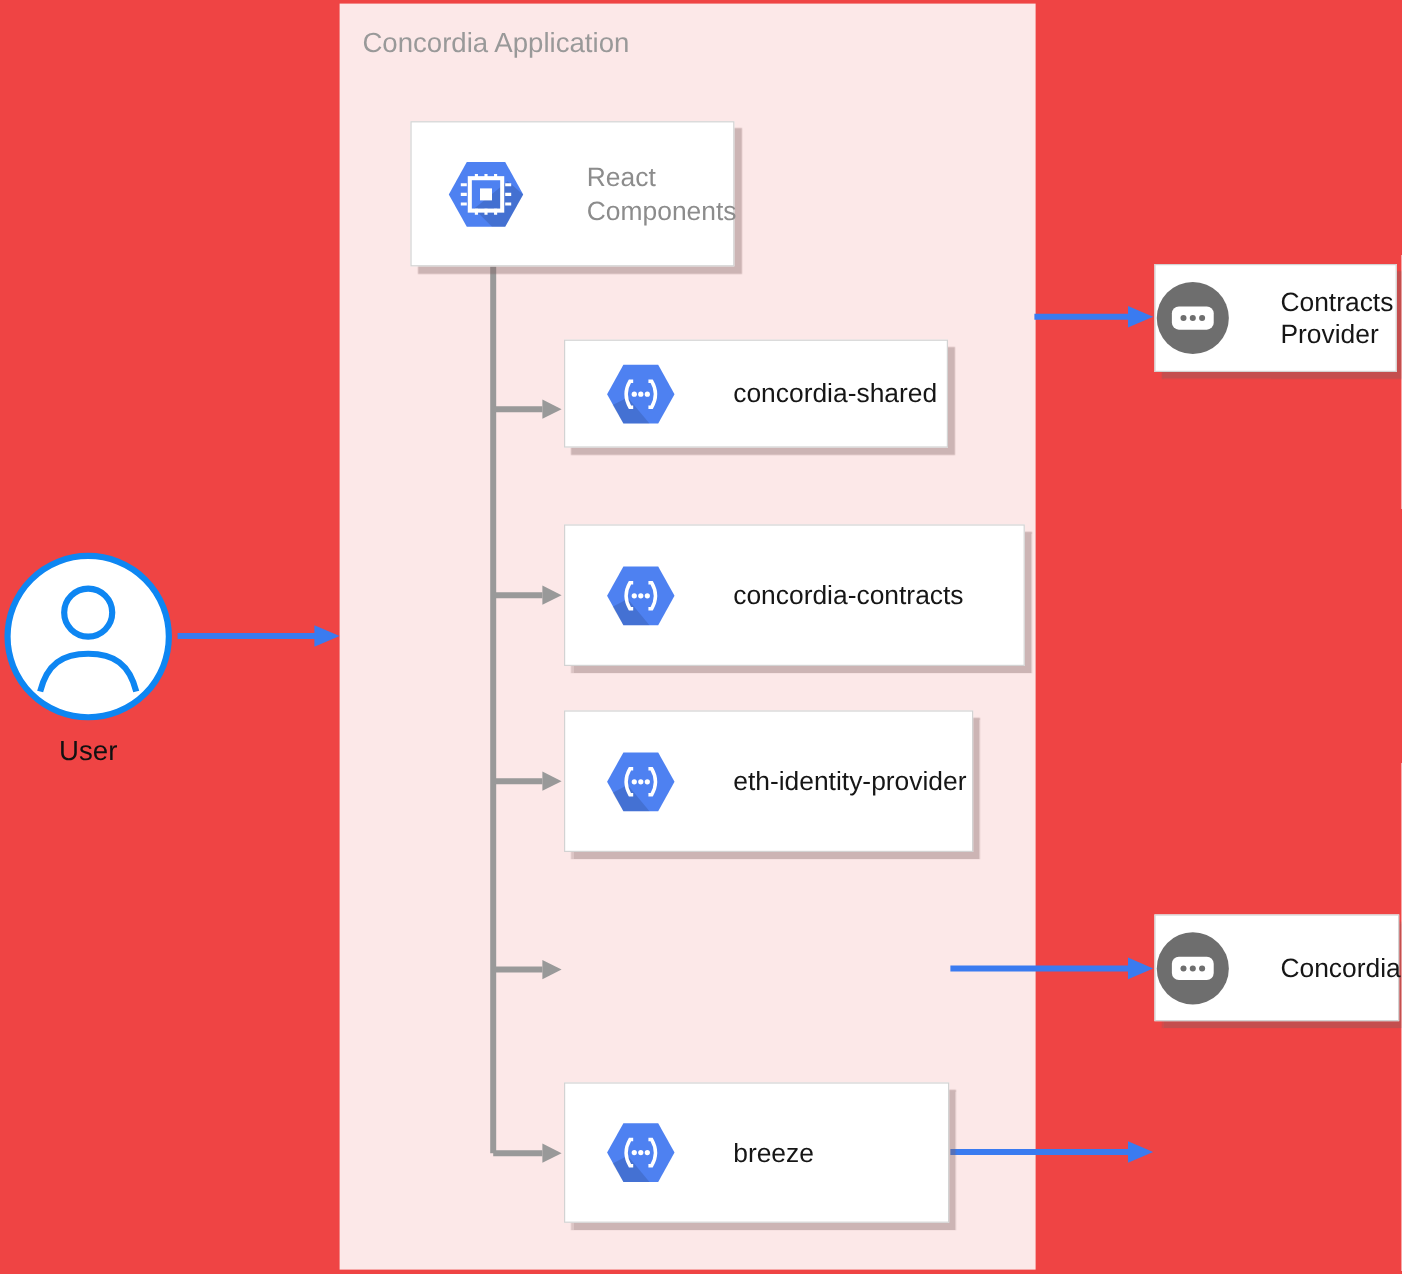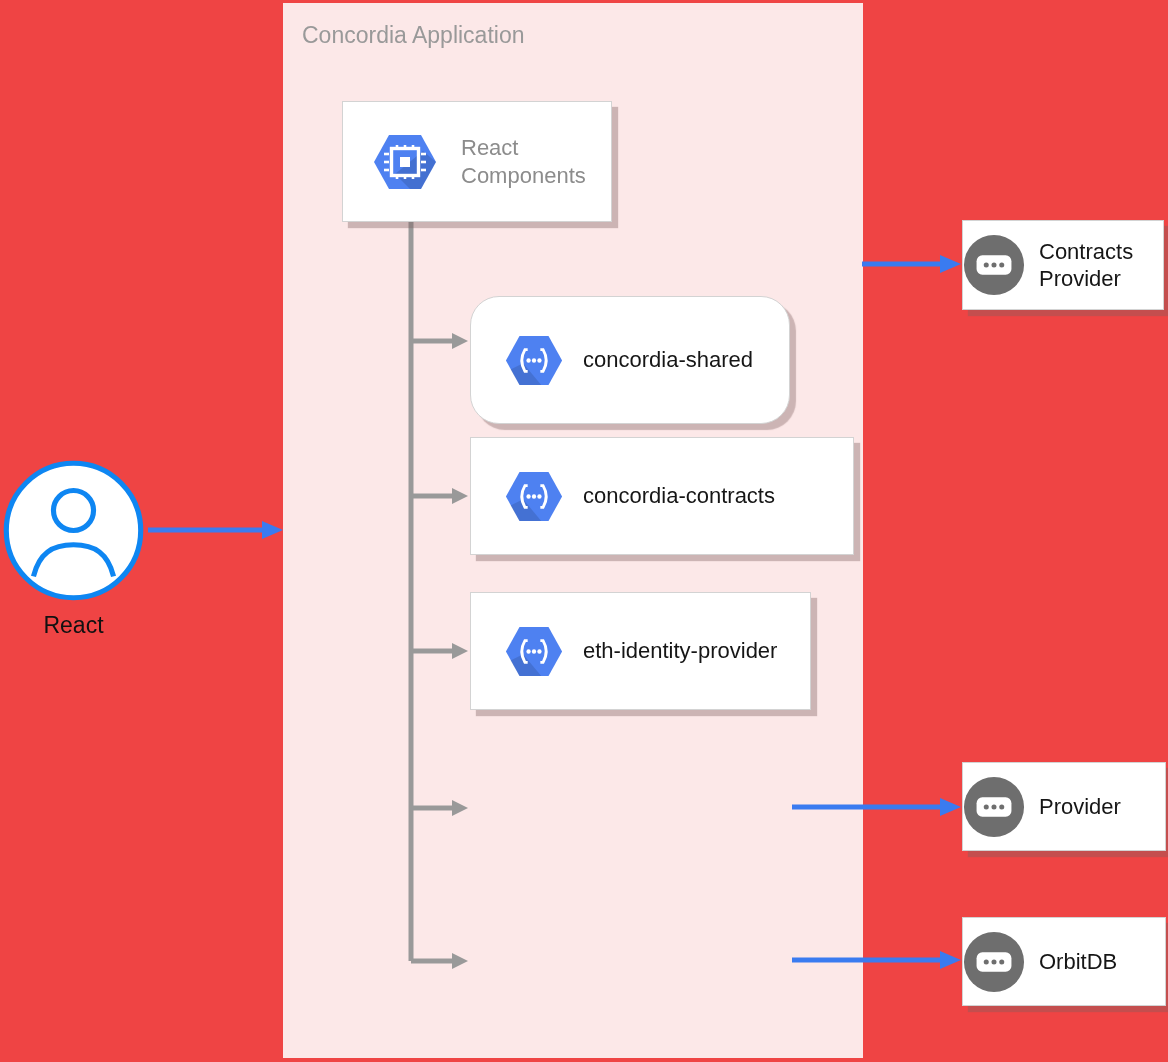--- a/index.html
+++ b/index.html
@@ -21,30 +21,31 @@
   }
   
   .node{
     position:absolute;
     background:#ffffff;
     border:1px solid #d3d3d3;
     box-shadow:6px 6px 1px rgba(125,95,95,0.38);
     display:flex;align-items:center;
     box-sizing:border-box;
     z-index:2;
+    gap:28px;
   }
   .node .icon{flex:0 0 auto;display:block;}
   .node .lbl{font-size:22px;color:#161616;line-height:1.25;}
   
   #node-react{left:342px;top:101px;width:270px;height:121px;padding-left:30px;}
   #node-react .lbl{color:#8c8c8c;margin-left:24px;width:160px;}
   
   .module{padding-left:34px;}
   .module .lbl{margin-left:20px;}
-  #node-shared   {left:470px;top:296px;width:320px;height:128px;border-radius:29px;}
+  #node-shared   {left:470px;top:283px;width:320px;height:90px;}
   #node-contracts{left:470px;top:437px;width:384px;height:118px;}
   #node-ethid    {left:470px;top:592px;width:341px;height:118px;}
   #node-drizzle  {left:470px;top:750px;width:321px;height:117px;}
   #node-breeze   {left:470px;top:902px;width:321px;height:117px;}
   
   .external{}
   .external .lbl{margin-left:14px;width:120px;}
   #node-cprov   {left:962px;top:220px;width:202px;height:90px;}
   #node-ethereum{left:962px;top:762px;width:204px;height:89px;}
   #node-orbitdb {left:962px;top:917px;width:204px;height:89px;}
@@ -150,21 +151,21 @@
       <polygon points="940,798 961,807 940,816"></polygon>
       <polygon points="940,951 961,960 940,969"></polygon>
     </g>
   </svg>
 
   <div id="user-wrap">
     <svg width="143" height="143">
         <use href="#sym-user"></use>
       </svg>
   </div>
-  <div id="user-label">React</div>
+  <div id="user-label">User</div>
 
   <div class="node" id="node-react">
     <svg class="icon" width="64" height="56">
         <use href="#sym-chip-hex"></use>
       </svg>
     <span class="lbl">React Components</span>
   </div>
 
   <div class="node module" id="node-shared">
     <svg class="icon" width="58" height="51">
@@ -177,33 +178,33 @@
         <use href="#sym-fn-hex"></use>
       </svg>
     <span class="lbl">concordia-contracts</span>
   </div>
   <div class="node module" id="node-ethid">
     <svg class="icon" width="58" height="51">
         <use href="#sym-fn-hex"></use>
       </svg>
     <span class="lbl">eth-identity-provider</span>
   </div>
+  <div class="node module" id="node-breeze">
+    <svg class="icon" width="58" height="51">
+        <use href="#sym-fn-hex"></use>
+      </svg>
+    <span class="lbl">breeze</span>
+  </div>
 
   <div class="node external" id="node-cprov">
     <svg class="icon" width="62" height="62">
         <use href="#sym-dots-circle"></use>
       </svg>
     <span class="lbl">Contracts Provider</span>
   </div>
   <div class="node external" id="node-ethereum">
     <svg class="icon" width="62" height="62">
         <use href="#sym-dots-circle"></use>
       </svg>
-    <span class="lbl">Provider</span>
-  </div>
-  <div class="node external" id="node-orbitdb">
-    <svg class="icon" width="62" height="62">
-        <use href="#sym-dots-circle"></use>
-      </svg>
-    <span class="lbl">OrbitDB</span>
+    <span class="lbl">Concordia</span>
   </div>
 
 </div>
 
 </body></html>

